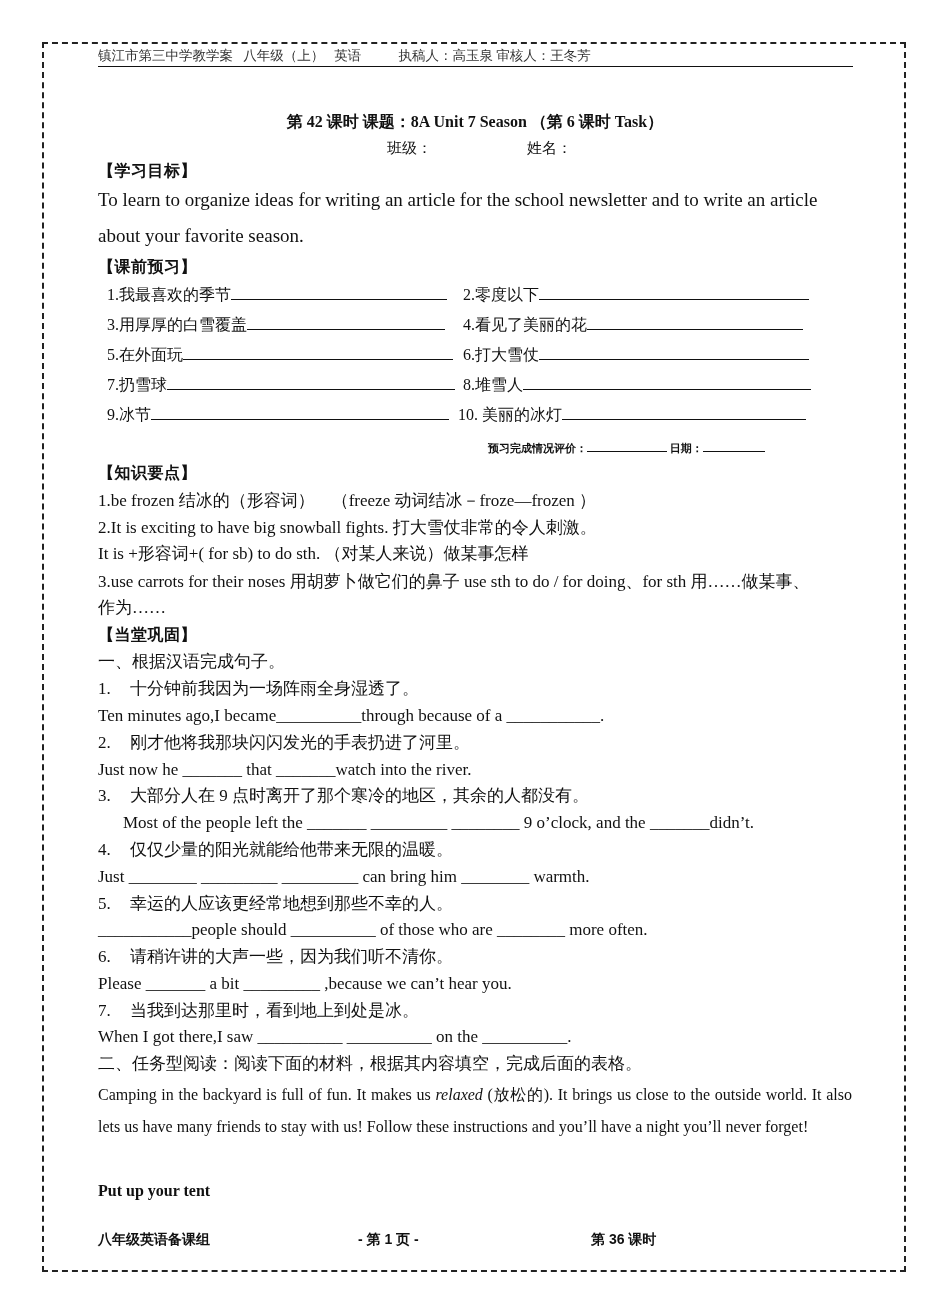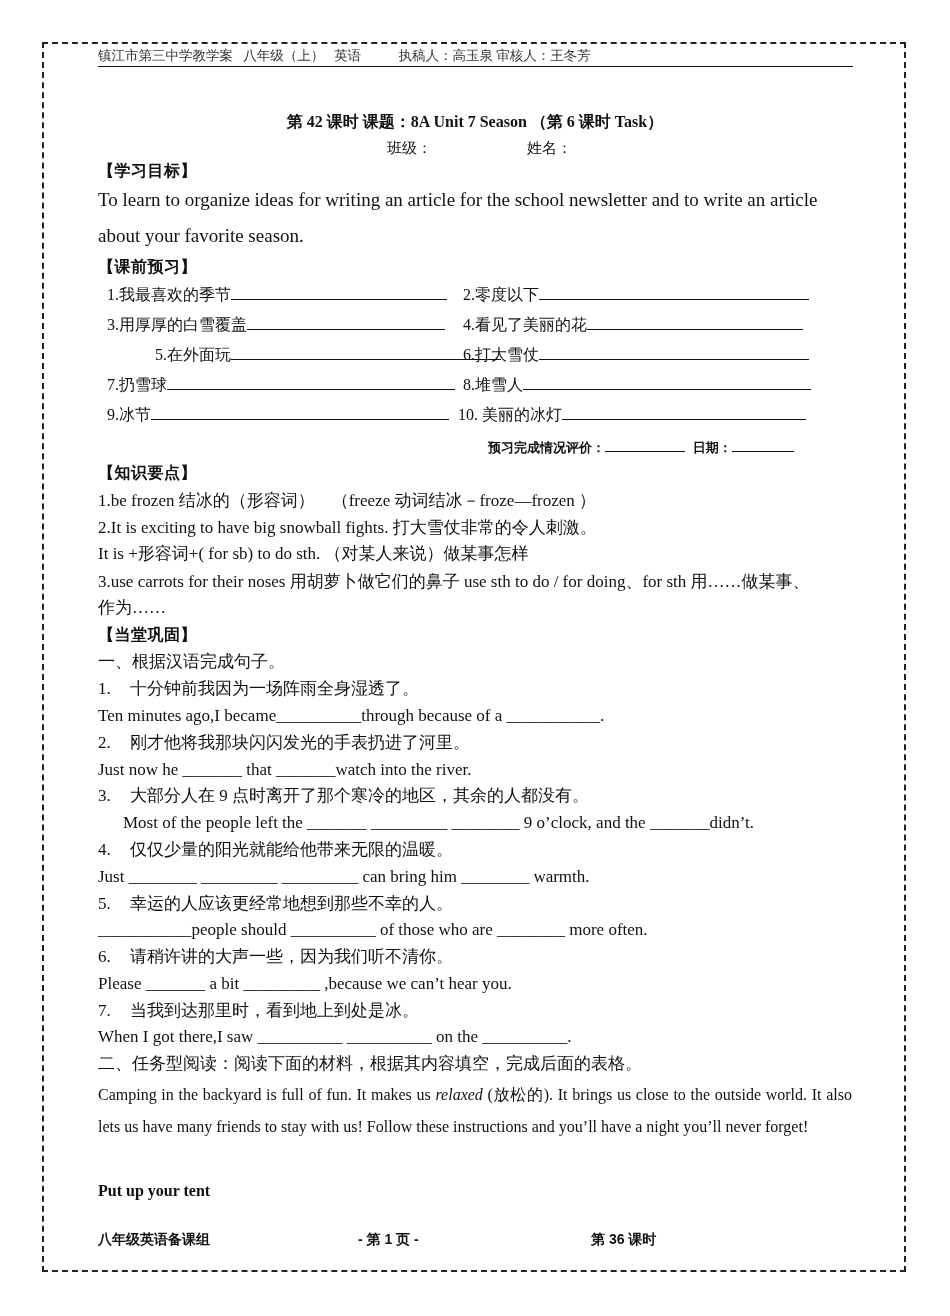--- a/index.html
+++ b/index.html
@@ -69,22 +69,22 @@
     line-height: 22px;
   }
   .blank {
     display: inline-block;
     border-bottom: 1px solid #111;
     height: 14px;
     vertical-align: baseline;
   }
   .eval {
     font-weight: bold;
-    font-size: 13px;
-    font-family: Liberation Mono, monospace;
+    font-size: 11px;
+    font-family: Liberation Serif, serif;
     line-height: 22px;
   }
   .line {
     left: 98px;
     font-size: 17px;
     line-height: 22px;
   }
   .para {
     left: 98px;
     width: 754px;
@@ -123,21 +123,21 @@
 <div class="abs goal">To learn to organize ideas for writing an article for the school newsletter and to write an article about your favorite season.</div>
 
 <div class="abs sec-head" style="left:98px; top:256px;">【课前预习】</div>
 
 <div class="abs pre-item" style="left:107px; top:284px;"><span>1.</span><span>我最喜欢的季节</span><span class="blank" style="width:216px;"></span></div>
 <div class="abs pre-item" style="left:463px; top:284px;"><span>2.</span><span>零度以下</span><span class="blank" style="width:270px;"></span></div>
 
 <div class="abs pre-item" style="left:107px; top:314px;"><span>3.</span><span>用厚厚的白雪覆盖</span><span class="blank" style="width:198px;"></span></div>
 <div class="abs pre-item" style="left:463px; top:314px;"><span>4.</span><span>看见了美丽的花</span><span class="blank" style="width:216px;"></span></div>
 
-<div class="abs pre-item" style="left:107px; top:344px;margin-left:48px;"><span>5.</span><span>在外面玩</span><span class="blank" style="width:270px;"></span></div>
+<div class="abs pre-item" style="left:107px; top:344px;"><span>5.</span><span>在外面玩</span><span class="blank" style="width:270px;"></span></div>
 <div class="abs pre-item" style="left:463px; top:344px;"><span>6.</span><span>打大雪仗</span><span class="blank" style="width:270px;"></span></div>
 
 <div class="abs pre-item" style="left:107px; top:374px;"><span>7.</span><span>扔雪球</span><span class="blank" style="width:288px;"></span></div>
 <div class="abs pre-item" style="left:463px; top:374px;"><span>8.</span><span>堆雪人</span><span class="blank" style="width:288px;"></span></div>
 
 <div class="abs pre-item" style="left:107px; top:404px;"><span>9.</span><span>冰节</span><span class="blank" style="width:298px;"></span></div>
 <div class="abs pre-item" style="left:458px; top:404px;"><span>10. </span><span>美丽的冰灯</span><span class="blank" style="width:244px;"></span></div>
 
 <div class="abs eval" style="left:488px; top:437px;">
   <span>预习完成情况评价：</span><span class="blank" style="width:80px;"></span>

